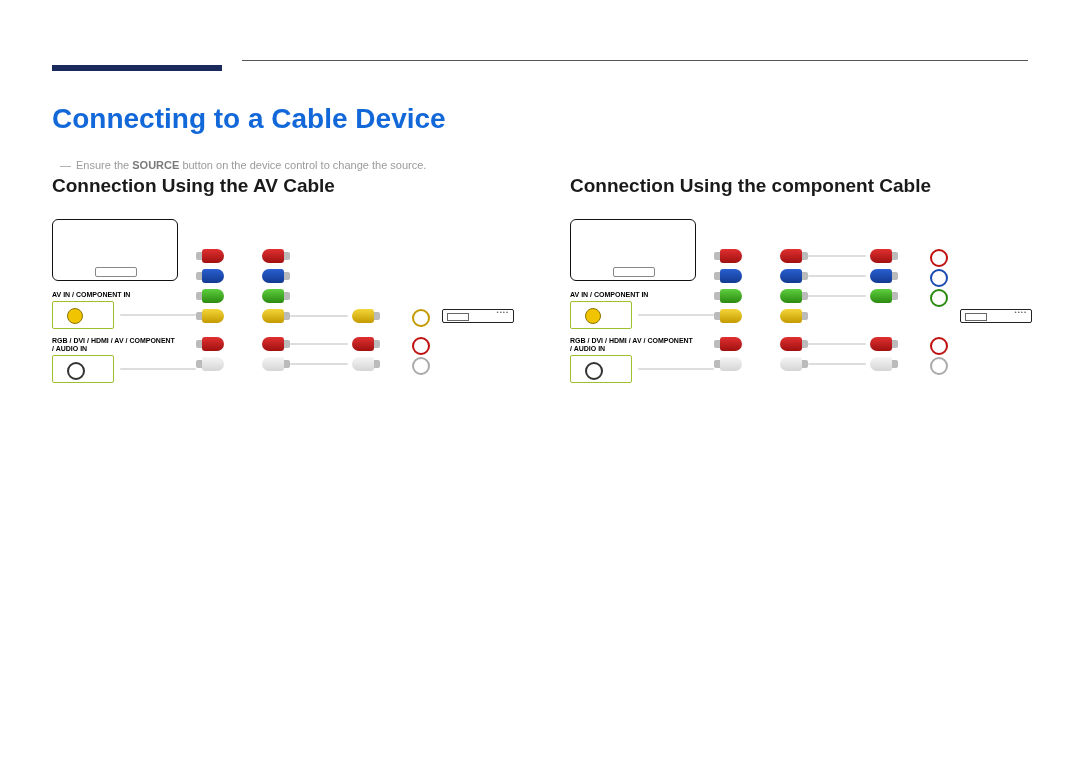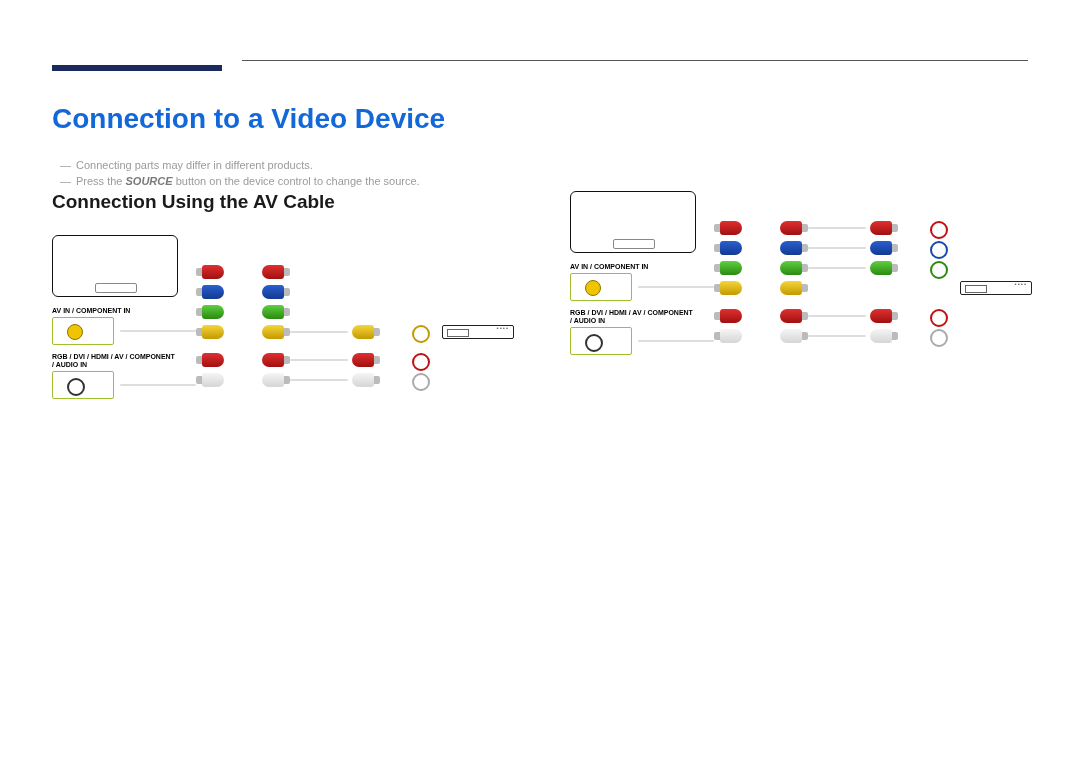--- a/index.html
+++ b/index.html
@@ -57,21 +57,20 @@
     margin-left: 8px;
     margin-bottom: 4px;
   }
   .note-dash {
     display: inline-block;
     width: 16px;
   }
   .source {
     font-weight: 700;
     color: #7a7a7a;
-    font-style: italic;
   }
   .cols {
     display: flex;
     gap: 48px;
   }
   .col {
     flex: 1;
   }
   .h2 {
     font-size: 19px;
@@ -212,30 +211,27 @@
     border-radius:1px;
   }
 </style>
 </head>
 <body>
 
 <div class="page">
   <div class="tab-mark"></div>
   <div class="top-rule"></div>
 
-  <div class="h1">Connection to a Video Device</div>
+  <div class="h1">Connecting to a Cable Device</div>
 
   <div class="bullets">
   </div>
 
   <div class="note">
-    <span class="note-dash">―</span><span>Connecting parts may differ in different products.</span>
-  </div>
-  <div class="note">
-    <span class="note-dash">―</span><span>Press the </span><span class="source">SOURCE</span><span> button on the device control to change the source.</span>
+    <span class="note-dash">―</span><span>Ensure the </span><span class="source">SOURCE</span><span> button on the device control to change the source.</span>
   </div>
 
   <div class="cols">
 
     <div class="col">
       <div class="h2">Connection Using the AV Cable</div>
       <div class="diagram">
         <div class="monitor"></div>
 
         <div class="port-label" style="left:0; top:72px;">AV IN / COMPONENT IN</div>
@@ -304,20 +300,21 @@
 
         <div class="cable" style="left:68px; top:95px; width:76px;"></div>
         <div class="cable" style="left:68px; top:149px; width:76px;"></div>
         <div class="cable" style="left:238px; top:96px; width:58px;"></div>
         <div class="cable" style="left:238px; top:124px; width:58px;"></div>
         <div class="cable" style="left:238px; top:144px; width:58px;"></div>
       </div>
     </div>
 
     <div class="col">
+      <div class="h2">Connection Using the component Cable</div>
       <div class="diagram">
         <div class="monitor"></div>
 
         <div class="port-label" style="left:0; top:72px;">AV IN / COMPONENT IN</div>
         <div class="port-block" style="left:0; top:82px;">
           <div class="dot yellow"></div>
         </div>
         <div class="port-label" style="left:0; top:118px;">RGB / DVI / HDMI / AV / COMPONENT</div>
         <div class="port-label" style="left:0; top:126px;">/ AUDIO IN</div>
         <div class="port-block" style="left:0; top:136px;">

